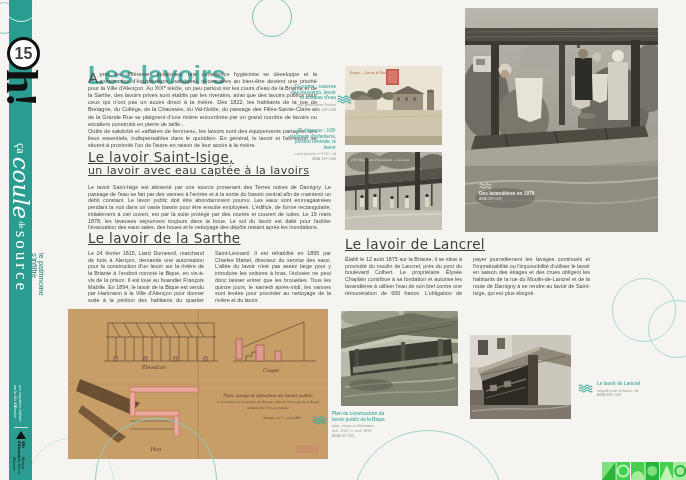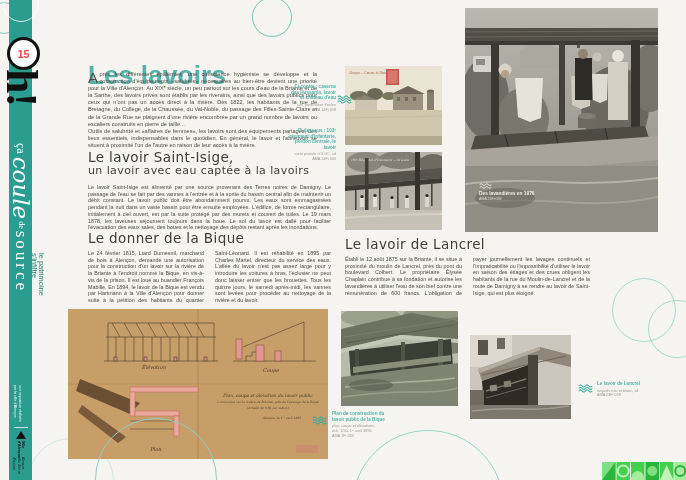--- a/index.html
+++ b/index.html
@@ -13,21 +13,21 @@
   .c-top-teal{left:-12px;top:2px;width:30px;height:30px;border:1px solid #85c8c0;z-index:1;}
   .c-mid-top{left:252px;top:-3px;width:38px;height:38px;border:1px solid #79c2ba;z-index:1;}
   .c-right1{left:612px;top:278px;width:62px;height:62px;border:1px solid #a9d9d2;z-index:1;}
   .c-right2{left:648px;top:300px;width:56px;height:56px;border:1px solid #a9d9d2;z-index:1;}
   .c-bl1{left:95px;top:418px;width:120px;height:120px;border:1px solid #8fccc4;z-index:4;}
   .c-bl2{left:28px;top:438px;width:84px;height:84px;border:1px solid #cfe7e2;z-index:1;}
   .c-bm{left:352px;top:430px;width:150px;height:150px;border:1px solid #9bd3cb;z-index:1;}
 
   .badge{position:absolute;left:7px;top:37px;width:27px;height:27px;border-radius:50%;
          background:#fff;border:3.5px solid #121212;display:flex;align-items:center;justify-content:center;z-index:4;}
-  .badge span{color:#ef4444;font-weight:bold;font-size:11px;}
+  .badge span{color:#404040;font-weight:bold;font-size:16px;}
   .oh{position:absolute;left:-1px;top:69px;width:42px;height:72px;writing-mode:vertical-rl;
       font-family:"Liberation Serif",serif;font-weight:700;font-size:44px;line-height:40px;
       color:#101010;z-index:4;letter-spacing:-1px;}
   .series{position:absolute;left:4px;top:143px;width:32px;height:195px;writing-mode:vertical-rl;
           line-height:30px;color:#ffffff;z-index:3;white-space:nowrap;}
   .series .sp-ca{font-family:"Liberation Serif",serif;font-size:12px;}
   .series .sp-coule{font-family:"DejaVu Serif",serif;font-style:italic;font-size:23px;}
   .series .sp-de{font-family:"Liberation Serif",serif;font-size:8px;}
   .series .sp-source{font-family:"Liberation Serif",serif;font-size:17px;letter-spacing:3px;}
   .tagline{position:absolute;left:30px;top:253px;height:90px;writing-mode:vertical-rl;
@@ -47,21 +47,21 @@
   .band-footer span{display:block;}
 
   
   .title{position:absolute;left:88px;top:40px;font-size:26px;font-weight:800;color:#56b3a9;
          letter-spacing:.2px;z-index:2;margin-top:20px;}
   .intro{position:absolute;left:88px;top:71px;width:229px;font-size:5.6px;line-height:7.1px;
          text-align:justify;color:#4c4c46;z-index:2;}
   .intro .p2{margin-top:6px;}
   .dropcap{float:left;font-size:15px;line-height:13px;padding:0 1.5px 0 0;color:#4c4c46;}
 
-  .sec-h{position:absolute;font-family:"DejaVu Sans",sans-serif;color:#3e3e38;letter-spacing:.4px;z-index:2;}
+  .sec-h{position:absolute;font-family:"DejaVu Sans",sans-serif;color:#3e3e38;letter-spacing:.4px;z-index:2;text-decoration:underline;}
   .sec-h .h-big{display:block;font-size:13.5px;line-height:14px;}
   .sec-h .h-sub{display:block;font-size:11px;line-height:13px;}
   .h-isige{left:88px;top:150px;}
   .h-bique{left:88px;top:231px;}
   .h-lancrel{left:345px;top:237px;}
 
   .body-txt{position:absolute;font-size:5.4px;line-height:6.7px;text-align:justify;color:#4c4c46;z-index:2;}
   .b-isige{left:88px;top:184px;width:243px;}
   .b-bique{left:88px;top:250px;width:243px;column-count:2;column-gap:11px;}
   .b-lancrel{left:345px;top:256px;width:245px;column-count:2;column-gap:11px;}
@@ -292,21 +292,21 @@
     <div class="cr">AMA 23Fi 058</div>
   </div>
 
   <div class="sec-h h-isige">
     <span class="h-big">Le lavoir Saint-Isige,</span>
     <span class="h-sub">un lavoir avec eau captée à la lavoirs</span>
   </div>
   <div class="body-txt b-isige">Le lavoir Saint-Isige est alimenté par une source provenant des Terres noires de Damigny. Le passage de l'eau se fait par des vannes à l'entrée et à la sortie du bassin central afin de maintenir un débit constant. Le lavoir public doit être abondamment pourvu. Les eaux sont emmagasinées pendant la nuit dans un vaste bassin pour être ensuite employées. L'édifice, de forme rectangulaire, initialement à ciel ouvert, est par la suite protégé par des murets et couvert de tuiles. Le 19 mars 1878, les laveuses séjournent toujours dans la boue. Le sol du lavoir est dallé pour faciliter l'évacuation des eaux sales, des boues et le nettoyage des dépôts restant après les inondations.</div>
 
   <div class="sec-h h-bique">
-    <span class="h-big">Le donner de la Bique</span>
+    <span class="h-big">Le lavoir de la Sarthe</span>
   </div>
   <div class="body-txt b-bique">Le 24 février 1815, Liard Dumesnil, marchand de bois à Alençon, demande une autorisation pour la construction d'un lavoir sur la rivière de la Briante à l'endroit nommé la Bique, en vis-à-vis de la prison. Il est loué au buandier François Mabille. En 1894, le lavoir de la Bique est vendu par Hartmann à la Ville d'Alençon pour donner suite à la pétition des habitants du quartier Saint-Léonard. Il est réhabilité en 1895 par Charles Martel, directeur du service des eaux. L'allée du lavoir n'est pas assez large pour y introduire les voitures à bras, l'éclusier ne peut donc laisser entrer que les brouettes. Tous les quinze jours, le samedi après-midi, les vannes sont levées pour procéder au nettoyage de la rivière et du lavoir.</div>
 
   <div class="sec-h h-lancrel">
     <span class="h-big">Le lavoir de Lancrel</span>
   </div>
   <div class="body-txt b-lancrel">Établi le 12 août 1875 sur la Briante, il se situe à proximité du moulin de Lancrel, près du pont du boulevard Colbert. Le propriétaire Élysée Chaplain contribue à sa fondation et autorise les lavandières à utiliser l'eau de son bief contre une rémunération de 600 francs. L'obligation de payer journellement les lavages continuels et l'impraticabilité ou l'impossibilité d'utiliser le lavoir en saison des étiages et des crues obligent les habitants de la rue du Moulin-de-Lancrel et de la route de Damigny à se rendre au lavoir de Saint-Isige, qui est plus éloigné.</div>
 
   <div class="ph plan">
     <svg width="260" height="150" viewBox="0 0 260 150">

